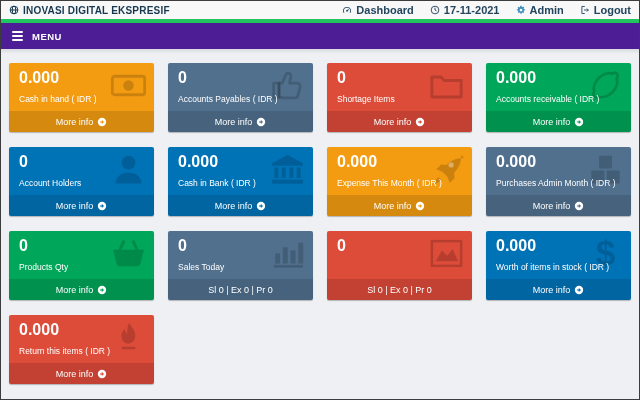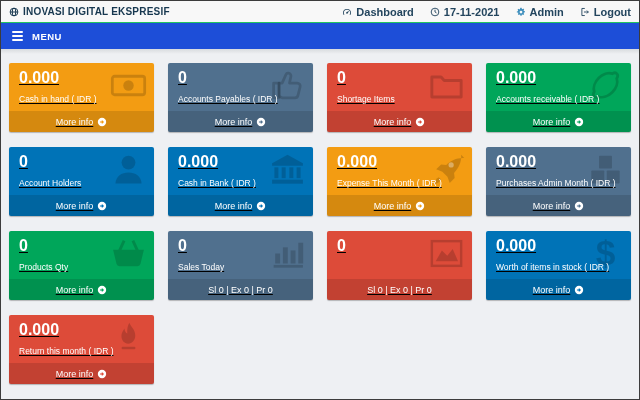--- a/index.html
+++ b/index.html
@@ -5,44 +5,44 @@
   * { margin:0; padding:0; box-sizing:border-box; }
   html,body { width:640px; height:400px; }
   body {
     font-family:"Liberation Sans", sans-serif;
     background:#eef0f3;
     border:1px solid #3c3c3c;
     overflow:hidden;
   }
   
   .navbar {
-    height:22px; background:#f8f8f8; border-bottom:1px solid #22c55e;
+    height:22px; background:#f8f8f8; border-bottom:4px solid #22c55e;
     display:flex; justify-content:space-between; align-items:center;
     padding:0 8px;
   }
   .brand { display:flex; align-items:center; gap:4px; font-size:10px; font-weight:bold; color:#16374f; letter-spacing:.2px; }
   .brand svg { width:10px; height:10px; display:block; }
   .nav-right { display:flex; align-items:center; gap:16px; }
   .nav-item { display:flex; align-items:center; gap:4px; font-size:11px; font-weight:bold; color:#23455e; text-decoration:none; cursor:pointer; }
   .nav-item svg { width:10px; height:10px; display:block; }
   .nav-item .accent { color:#3c8dbc; }
   
   .menubar {
-    height:26px; background:#1d4ed8; display:flex; align-items:center; gap:9px;
+    height:26px; background:#4c1d95; display:flex; align-items:center; gap:9px;
     padding:0 11px; color:#fff;
   }
   .menubar .burger { display:flex; flex-direction:column; gap:2px; cursor:pointer; }
   .menubar .burger i { display:block; width:11px; height:2px; background:#fff; border-radius:1px; }
   .menubar .menu-label { font-size:9.5px; font-weight:bold; letter-spacing:.5px; }
   
   .content {
     height:352px; padding:14px 8px 0 8px;
     background:linear-gradient(#d8dbde, #eef0f3 5px);
   }
-  .grid { display:grid; grid-template-columns:repeat(4,1fr); column-gap:14px; row-gap:15px;text-decoration:underline; }
+  .grid { display:grid; grid-template-columns:repeat(4,1fr); column-gap:14px; row-gap:15px; }
   .card { position:relative; border-radius:2px; color:#fff; box-shadow:0 1px 1px rgba(0,0,0,.25); }
   .card-body { position:relative; height:48px; padding:6px 10px 0 10px; z-index:1; }
   .card-value { font-size:16px; font-weight:bold; line-height:1.15; }
   .card-label { font-size:8.5px; margin-top:7px; white-space:nowrap; overflow:hidden; }
   .card-icon { position:absolute; top:4px; right:7px; width:37px; height:37px; color:rgba(0,0,0,.17); z-index:0; }
   .card-icon svg { width:100%; height:100%; display:block; }
   .card-footer {
     display:flex; align-items:center; justify-content:center; gap:4px;
     background:rgba(0,0,0,.12); height:21px; font-size:9px; color:#fff;
     text-decoration:none; border-radius:0 0 2px 2px; text-align:center;
@@ -356,21 +356,21 @@
             <svg viewBox="0 0 24 24">
               <circle cx="12" cy="12" r="10" fill="#fff"></circle>
               <path d="M7 12h8M11.5 8.5L15 12l-3.5 3.5" stroke="#0073b7" stroke-width="2.6" fill="none"></path>
             </svg>
           </span>
     </a>
   </div>
       <div class="card" style="background: rgb(221, 75, 57);">
     <div class="card-body">
       <div class="card-value">0.000</div>
-      <div class="card-label">Return this month ( IDR )</div>
+      <div class="card-label">Return this items ( IDR )</div>
     </div>
     <span class="card-icon">
           <svg viewBox="0 0 24 24" fill="currentColor">
             <path d="M12.5 2.5c1.2 2.8 3.9 4.6 3.9 8.2 0 3-2 5.3-4.6 5.3s-4.4-2.3-4.4-5c0-1.8 1-3.3 2-4.8.1 1.6.7 2.7 1.8 3.2-.2-2.6.3-5.1 1.3-6.9z"></path>
             <rect x="7.5" y="18" width="9" height="1.6" rx=".8"></rect>
           </svg>
         </span>
     <a class="card-footer">
       <span>More info</span>
       <span class="arrow">

